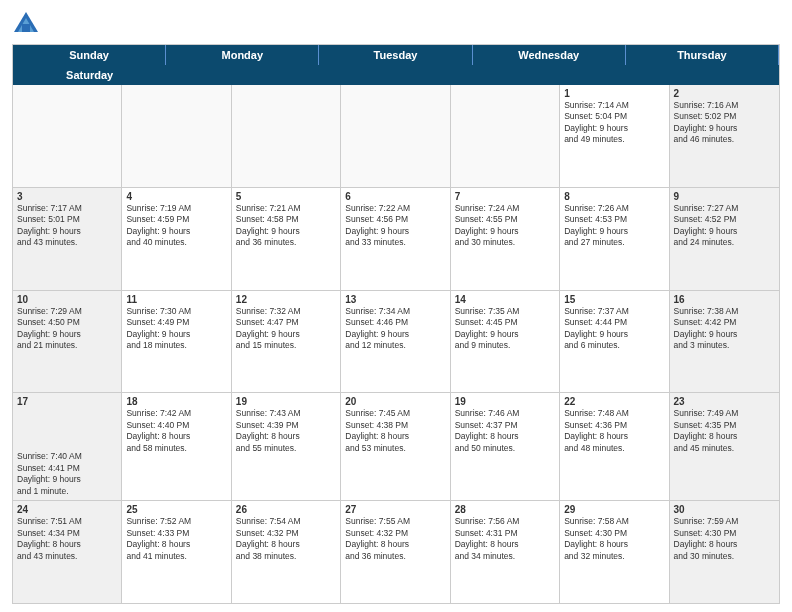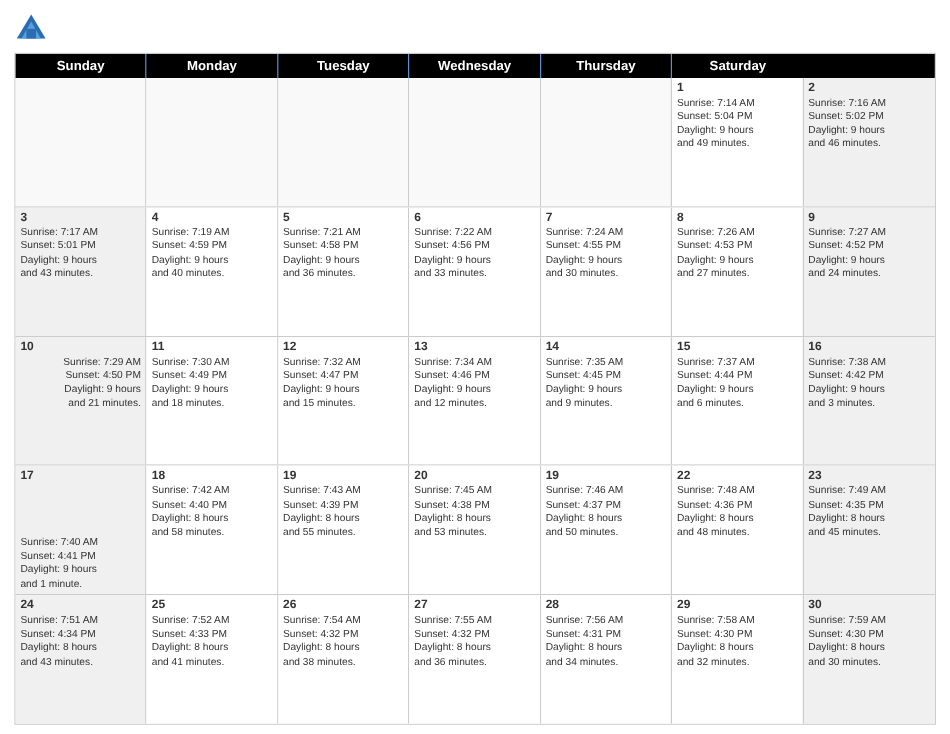--- a/index.html
+++ b/index.html
@@ -61,22 +61,22 @@
       color: #555;
     }
     .calendar {
       flex: 1;
       display: flex;
       flex-direction: column;
       border: 1px solid #ccc;
     }
     .cal-header {
       display: grid;
-      grid-template-columns: repeat(7, 1fr);
-      background: #000000;
+      grid-template-columns: repeat(5, 1fr);
+      background: #0c4a6e;
     }
     .cal-header-cell {
       color: #fff;
       font-size: 11px;
       font-weight: bold;
       text-align: center;
       padding: 4px 2px;
       border-right: 1px solid #5a8fd0;
     }
     .cal-header-cell:last-child { border-right: none; }
@@ -216,21 +216,21 @@
             <span class="day-num">9</span>
             <div class="day-info" style="white-space: pre-line;">Sunrise: 7:27 AM
 Sunset: 4:52 PM
 Daylight: 9 hours
 and 24 minutes.</div>
           </div>
         </div>
         <div class="cal-row">
           <div class="cal-cell shaded">
             <span class="day-num">10</span>
-            <div class="day-info" style="white-space: pre-line; text-align: right;">Sunrise: 7:29 AM
+            <div class="day-info" style="white-space: pre-line;">Sunrise: 7:29 AM
 Sunset: 4:50 PM
 Daylight: 9 hours
 and 21 minutes.</div>
           </div>
           <div class="cal-cell">
             <span class="day-num">11</span>
             <div class="day-info" style="white-space: pre-line;">Sunrise: 7:30 AM
 Sunset: 4:49 PM
 Daylight: 9 hours
 and 18 minutes.</div>

